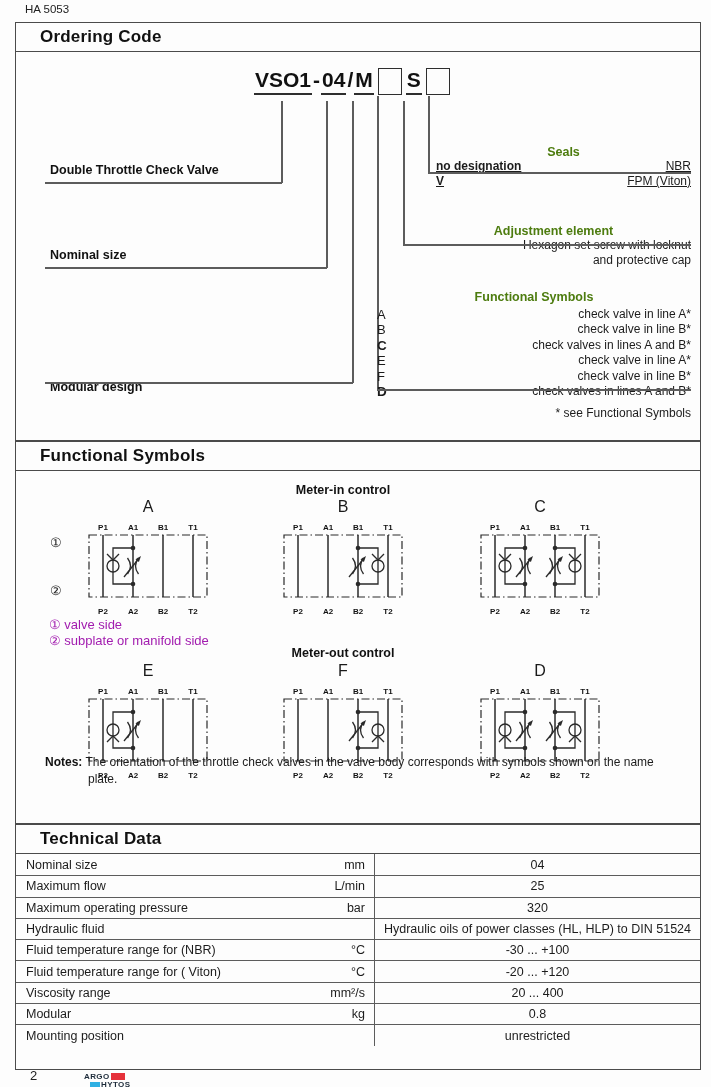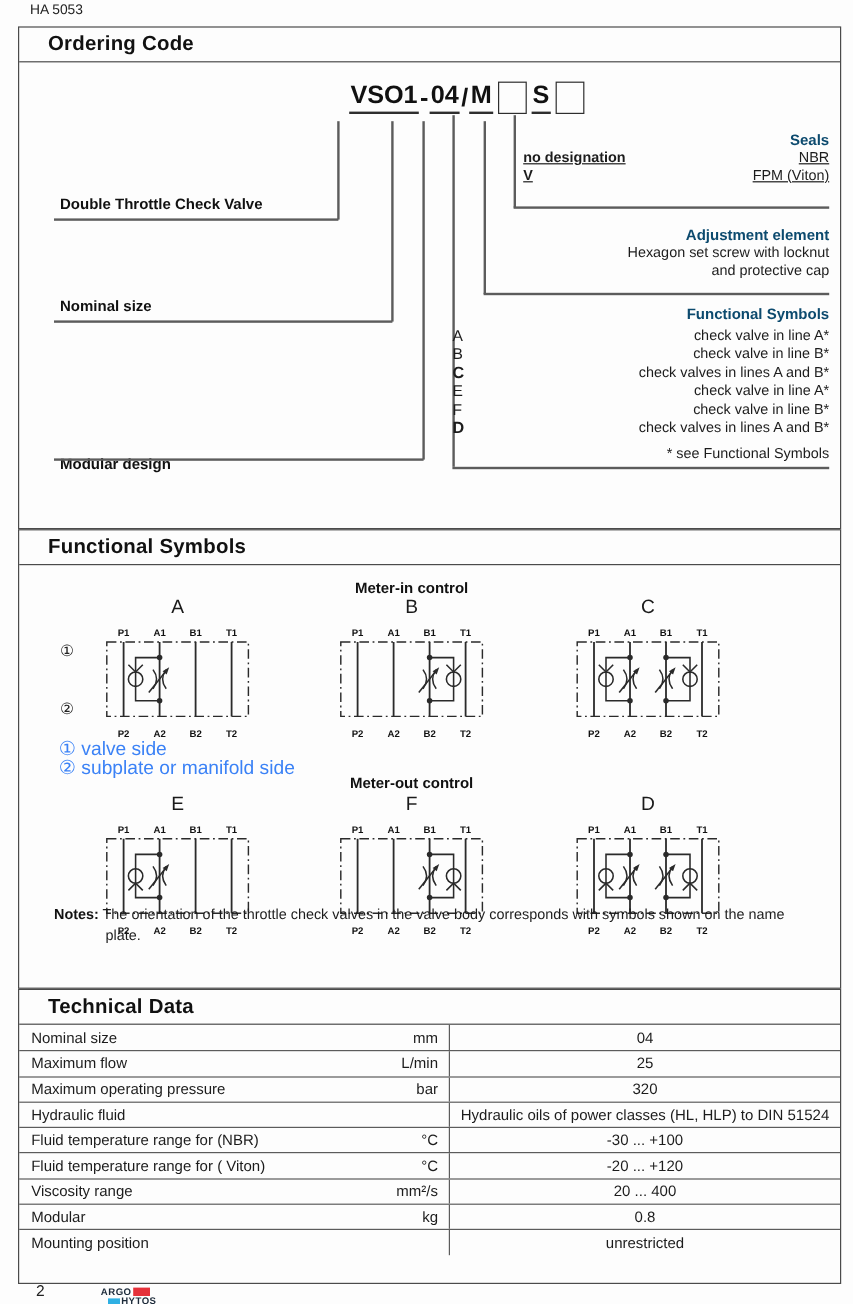--- a/index.html
+++ b/index.html
@@ -10,45 +10,45 @@
 
   .sec { position:absolute; left:15px; width:686px; border:1.6px solid #4b4b4b; }
   .sec-title { height:29px; border-bottom:1.6px solid #4b4b4b; display:flex; align-items:center;
                padding-left:24px; font-weight:bold; font-size:17px; color:#111; letter-spacing:.2px; }
   .sec-body { position:relative; width:100%; }
 
   .hline { position:absolute; height:1.6px; background:#5c5c5c; }
   .vline { position:absolute; width:1.5px; background:#5c5c5c; }
 
   
-  .code-row { position:absolute; left:238px; top:16px; display:flex; align-items:center;
-              font-size:21px; font-weight:bold; color:#111;margin-left:37px; }
+  .code-row { position:absolute; left:238px; top:16px; display:flex; align-items:flex-start;
+              font-size:21px; font-weight:bold; color:#111; }
   .code-seg { padding:0 1px; }
   .code-seg.u { border-bottom:2.2px solid #2e2e2e; padding-bottom:1px; }
   .code-box { width:24px; height:27px; border:1.8px solid #2e2e2e; margin:0 4px; background:#fdfdfd; }
 
   .callout-label { position:absolute; font-size:12.5px; font-weight:bold; color:#111; white-space:nowrap; }
   .rblock { position:absolute; font-size:12px; color:#1c1c1c; }
-  .rblock .head { font-weight:bold; font-size:12.5px; text-align:right; color:#0c4a6e; }
+  .rblock .head { font-weight:bold; font-size:12.5px; text-align:center; color:#4d7c0f;margin-top:35px; }
   .pair-row { display:flex; justify-content:space-between; line-height:15px;text-decoration:underline; }
   .pair-row .k { font-weight:bold; }
   .rt { text-align:right; line-height:15px; }
 
   .fs-row { display:flex; justify-content:space-between; line-height:15.4px; }
   .fs-code { font-size:13px; }
   .fs-code.bold { font-weight:bold; font-size:13.5px; }
   .fs-desc { font-size:12px; }
   .fs-note { text-align:right; font-size:12px; margin-top:7px; }
 
   
   .center-label { position:absolute; width:132px; text-align:center; font-weight:bold; font-size:12.5px; color:#111; }
   .sym-letter { position:absolute; width:132px; text-align:center; font-size:16px; color:#1a1a1a; }
   .sym-cell { position:absolute; width:132px; height:96px; }
   .marker { position:absolute; font-size:13px; color:#222; }
-  .legend-line { line-height:15.5px; font-size:16px; color:#3b82f6; }
+  .legend-line { line-height:15.5px; font-size:13px; color:#a21caf; }
   .notes { position:absolute; font-size:12px; line-height:16.5px; padding-left:43px; text-indent:-43px; color:#1c1c1c; }
   .notes b { color:#111; }
 
   
   .td-rows { width:100%; }
   .td-row { display:flex; height:21.3px; border-top:1.2px solid #5c5c5c; align-items:center; font-size:12.5px; }
   .td-row:first-child { border-top:none; }
   .td-param { width:255px; padding-left:10px; white-space:nowrap; }
   .td-unit { width:103px; text-align:right; padding-right:9px; }
   .td-value { flex:1; text-align:center; border-left:1.5px solid #5c5c5c; align-self:stretch;

